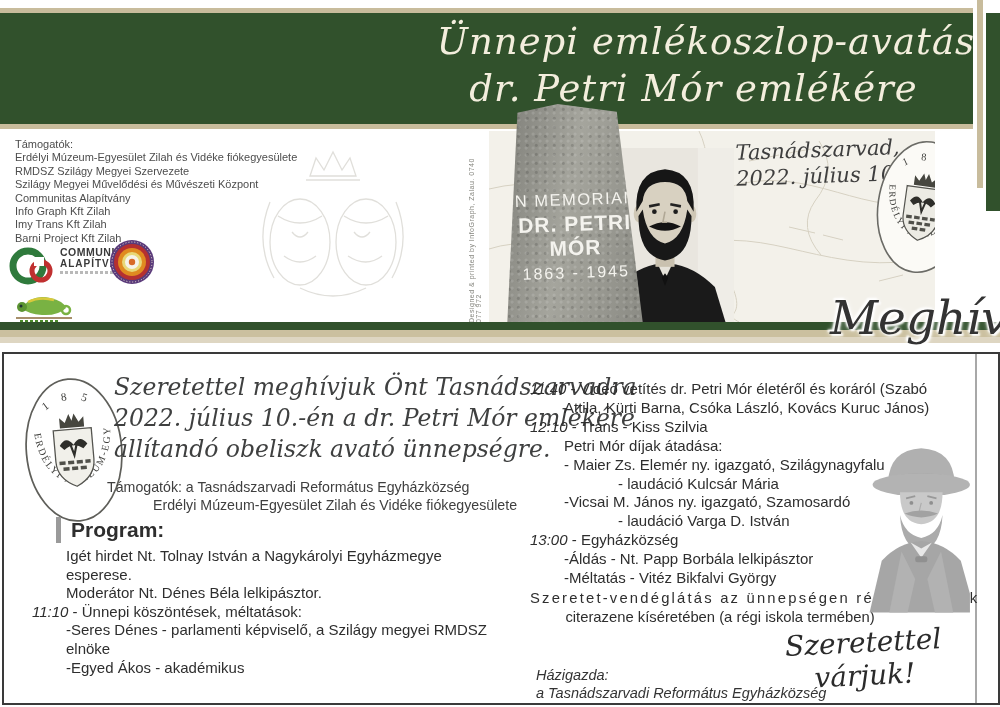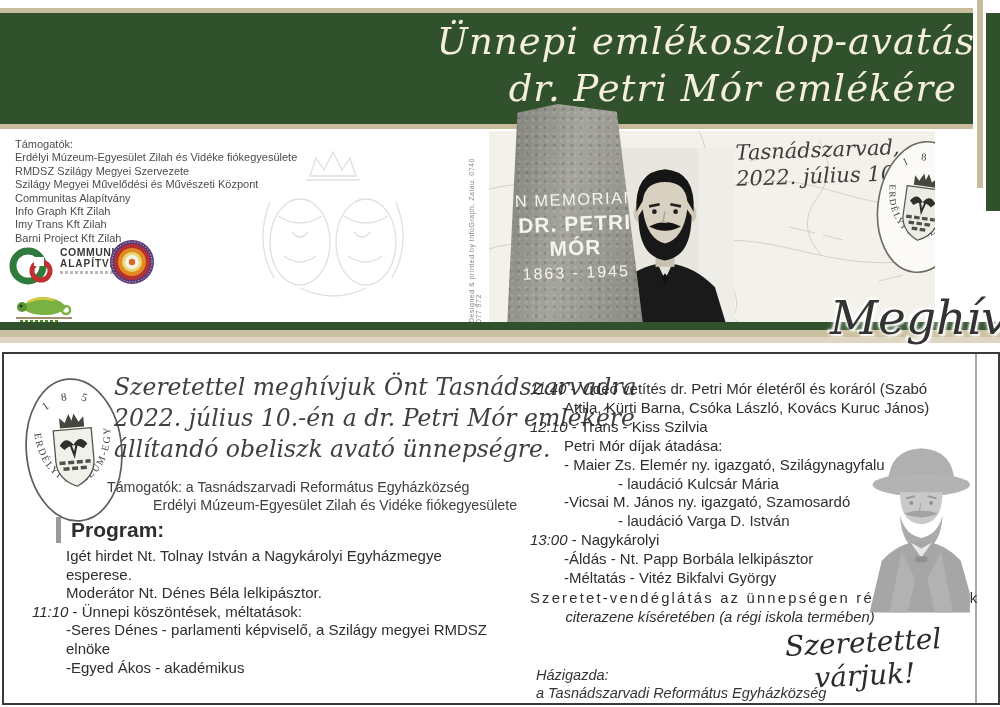--- a/index.html
+++ b/index.html
@@ -10,21 +10,21 @@
   
   .tan-line-top{left:0;top:8;width:973px;height:5px;background:#c8bc9c;}
   .green-band{left:0;top:13px;width:973px;height:111px;background:#31512c;}
   .tan-line-bot{left:0;top:124px;width:973px;height:5px;background:#c8bc9c;}
   .right-tan-bar{left:977px;top:0;width:6px;height:188px;background:#c8bc9c;}
   .right-green-bar{left:986px;top:13px;width:14px;height:198px;background:#31512c;}
 
   .script{font-family:"DejaVu Serif",serif;font-style:italic;}
   .title-wrap{left:430px;top:20px;width:545px;height:100px;text-align:right;color:#f3eedd;}
   .title-l1{font-size:37px;letter-spacing:1px;}
-  .title-l2{font-size:37px;letter-spacing:1px;margin-top:4px;padding-right:18px;}
+  .title-l2{font-size:37px;letter-spacing:1px;margin-top:4px;padding-right:18px;text-align:center;}
 
   .supporters{left:15px;top:138px;width:330px;font-size:11px;line-height:13.4px;color:#4d4d4d;}
 
   
   .logo-communitas{left:8px;top:243px;width:170px;height:46px;}
   .logo-rainbow{left:108px;top:238px;width:48px;height:48px;}
   .logo-chameleon{left:8px;top:290px;width:72px;height:32px;}
   .comm-text{position:absolute;left:52px;top:4px;line-height:11px;}
   .comm-l1{font-size:10.5px;font-weight:bold;color:#3a3a3a;letter-spacing:.5px;}
   .comm-l2{font-size:10px;font-weight:bold;color:#3a3a3a;letter-spacing:1px;}
@@ -72,21 +72,21 @@
   .program-heading{left:52px;top:163px;font-size:21px;color:#2e2e2e;border-left:5px solid #9a9a9a;
       padding-left:10px;line-height:26px;font-weight:bold;}
   .prog{font-size:15px;line-height:18.6px;color:#2e2e2e;}
   .prog-left{left:28px;top:193px;width:470px;}
   .prog-right{left:526px;top:26px;width:450px;line-height:18.9px;}
   .prog .time{font-style:italic;}
   .ind1{padding-left:34px;}
   .ind2{padding-left:88px;}
 
   .closing-spaced{left:526px;top:236px;width:450px;font-size:14.8px;letter-spacing:2.2px;color:#2e2e2e;}
-  .closing-italic{left:526px;top:255px;width:380px;text-align:center;font-style:italic;font-size:14.8px;color:#2e2e2e;}
+  .closing-italic{left:526px;top:255px;width:380px;text-align:center;font-size:14.8px;color:#2e2e2e;}
   .farewell{left:750px;top:272px;width:220px;font-size:28px;color:#2b2b2b;text-align:center;transform:rotate(-3deg);}
   .host{left:532px;top:312px;font-style:italic;font-size:14.5px;line-height:18px;color:#333;}
   .portrait-old-man{left:858px;top:60px;width:114px;height:222px;}
 </style>
 </head>
 <body>
 
 <div class="page">
 
   <section>
@@ -307,21 +307,21 @@
 
     <div class="abs prog prog-right">
       <div><span class="time">11:40</span> <span>- Videó vetítés dr. Petri Mór életéről és koráról (Szabó</span></div>
       <div class="ind1">Attila, Kürti Barna, Csóka László, Kovács Kuruc János)</div>
       <div><span class="time">12:10</span> <span>- Trans - Kiss Szilvia</span></div>
       <div class="ind1">Petri Mór díjak átadása:</div>
       <div class="ind1">- Maier Zs. Elemér ny. igazgató, Szilágynagyfalu</div>
       <div class="ind2">- laudáció Kulcsár Mária</div>
       <div class="ind1">-Vicsai M. János ny. igazgató, Szamosardó</div>
       <div class="ind2">- laudáció Varga D. István</div>
-      <div><span class="time">13:00</span> <span>- Nagykárolyi</span></div>
+      <div><span class="time">13:00</span> <span>- Egyházközség</span></div>
       <div class="ind1">-Áldás - Nt. Papp Borbála lelkipásztor</div>
       <div class="ind1">-Méltatás - Vitéz Bikfalvi György</div>
     </div>
 
     <div class="abs closing-spaced">Szeretet-vendéglátás az ünnepségen résztvevőknek</div>
     <div class="abs closing-italic">citerazene kíséretében (a régi iskola termében)</div>
 
     <div class="abs farewell script">Szeretettel várjuk!</div>
 
     <div class="abs host">

